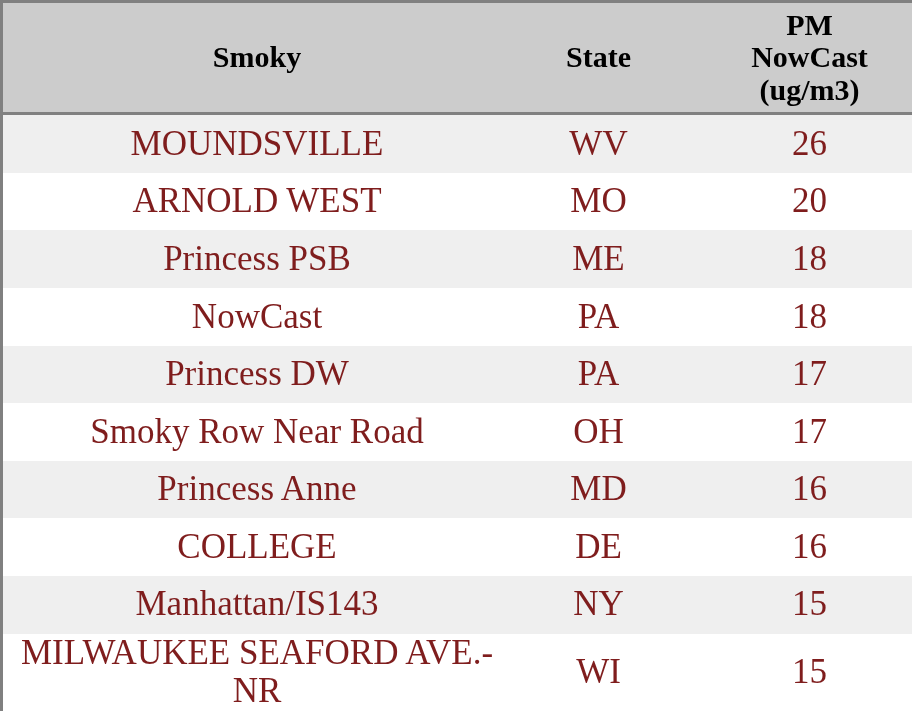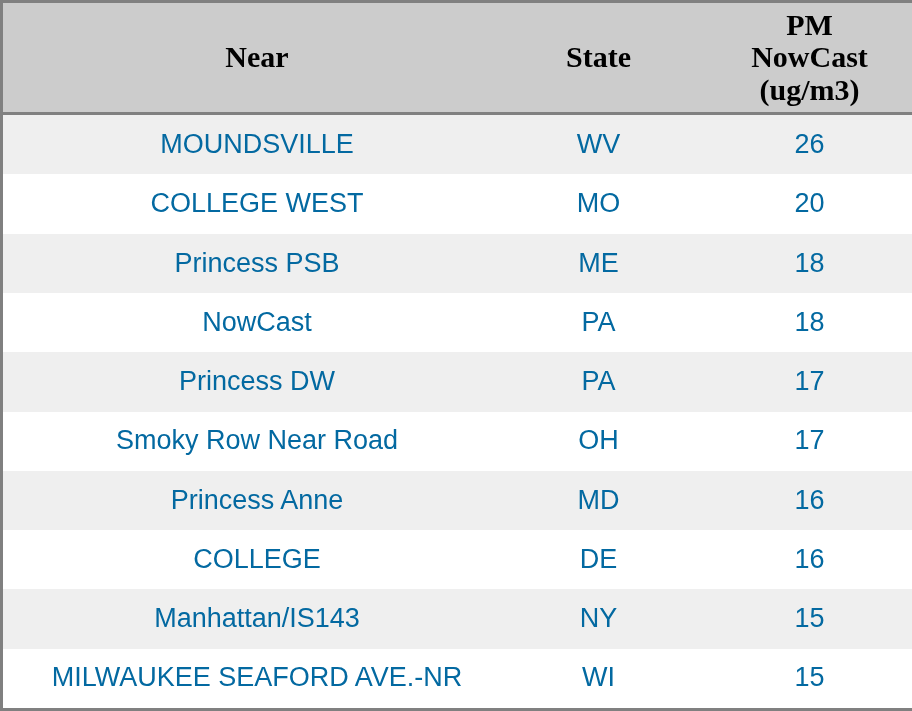--- a/index.html
+++ b/index.html
@@ -38,57 +38,57 @@
     text-align: center;
     vertical-align: middle;
     padding: 6px 4px;
     line-height: 1.08;
   }
   th.col-site { width: 500px; }
   th.col-state { width: 167px; }
   th.col-value { width: 239px; }
 
   tbody td {
-    font-family: Liberation Sans, sans-serif;
-    font-size: 27px;
-    color: #0369a1;
+    font-family: Liberation Serif, serif;
+    font-size: 35px;
+    color: #7f1d1d;
     text-align: center;
     vertical-align: middle;
     padding: 0;
     height: 57.6px;
     line-height: 1.1;
     border: none;
   }
   tbody tr.row-odd { background: #efefef; }
   tbody tr.row-even { background: #ffffff; }
 </style>
 </head>
 <body>
 
 <div class="table-wrap">
   <table class="data-table">
     <thead>
       <tr class="header-row">
-        <th class="col-site">Near</th>
+        <th class="col-site">Smoky</th>
         <th class="col-state">State</th>
         <th class="col-value">
           <div>PM</div>
           <div>NowCast</div>
           <div>(ug/m3)</div>
         </th>
       </tr>
     </thead>
     <tbody id="table-body">
         <tr class="row-odd">
           <td>MOUNDSVILLE</td>
           <td>WV</td>
           <td>26</td>
         </tr>
         <tr class="row-even">
-          <td>COLLEGE WEST</td>
+          <td>ARNOLD WEST</td>
           <td>MO</td>
           <td>20</td>
         </tr>
         <tr class="row-odd">
           <td>Princess PSB</td>
           <td>ME</td>
           <td>18</td>
         </tr>
         <tr class="row-even">
           <td>NowCast</td>

